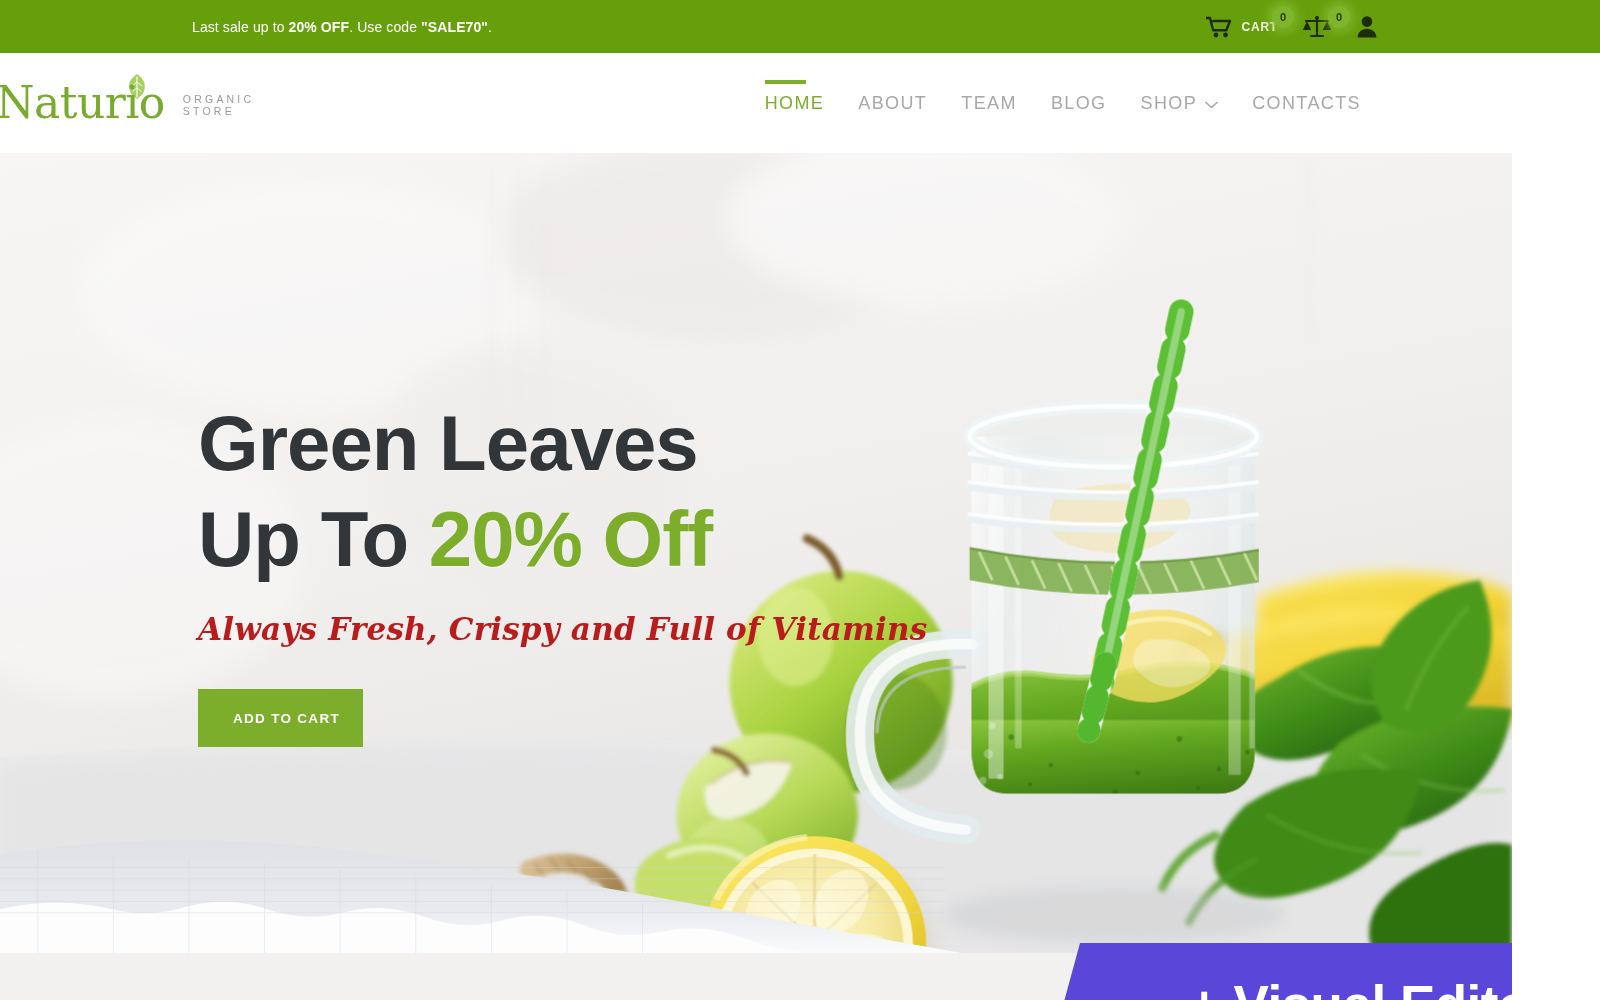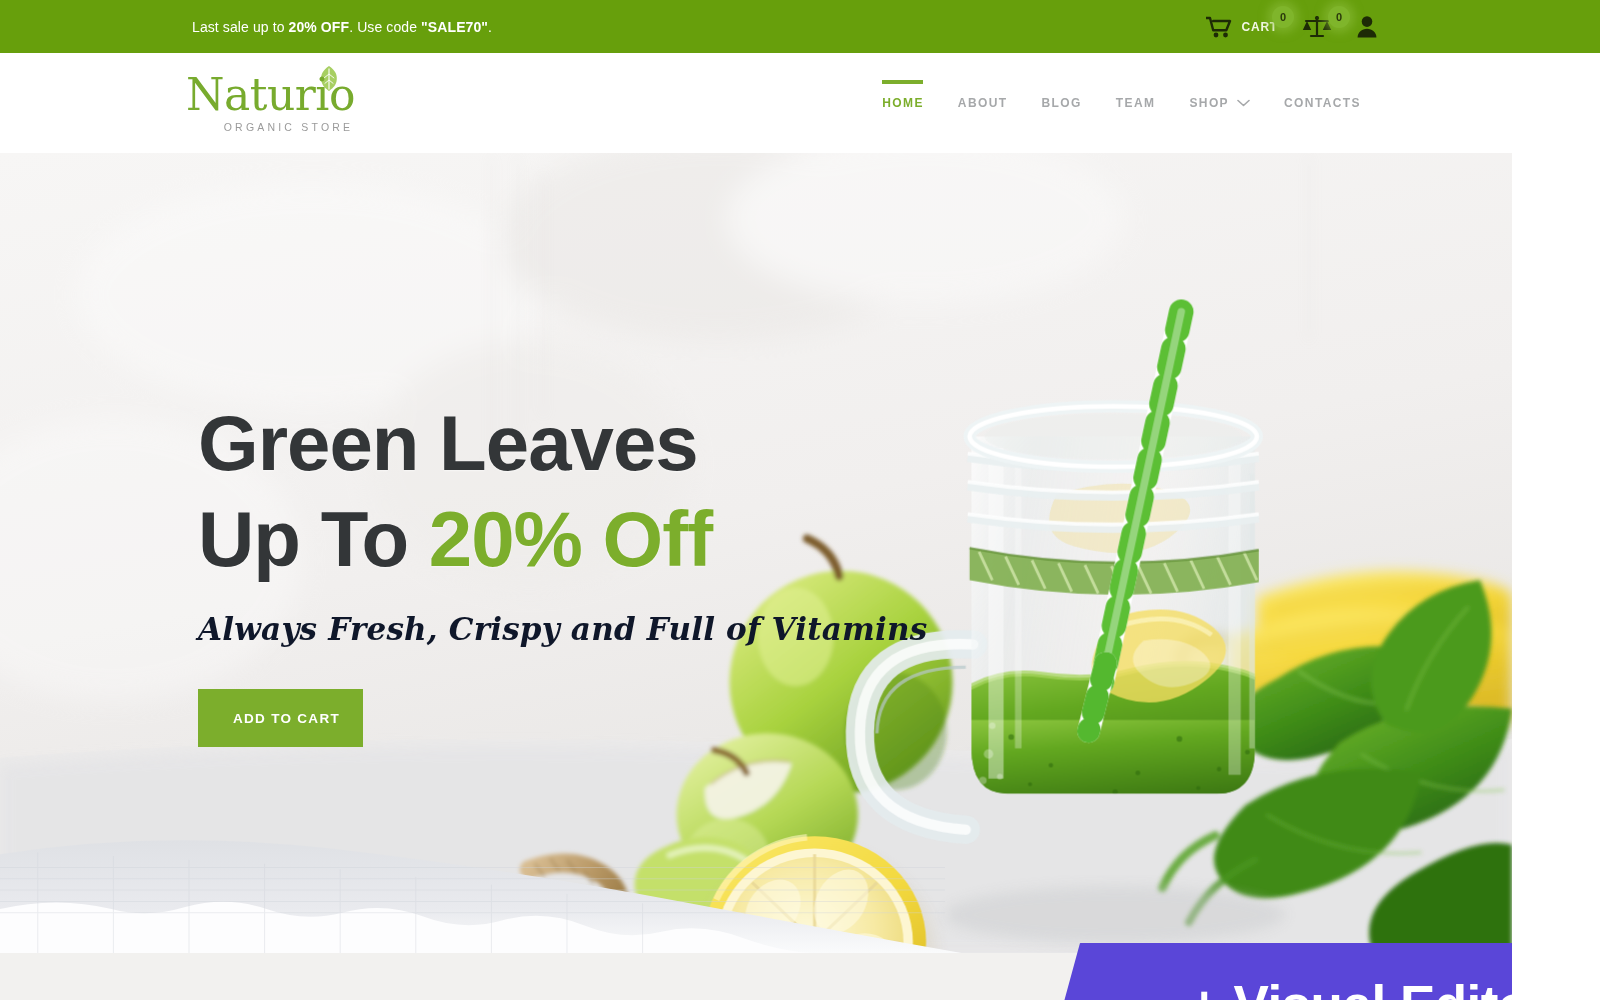--- a/index.html
+++ b/index.html
@@ -51,22 +51,22 @@
   .tool.cart .badge{ right:-4px; }
   .tool.compare .badge{ right:-6px; }
   .tool.account{ padding-right:0; }
 
   
   .header{
     position:absolute; top:53px; left:0; width:1600px; height:100px;
     background:#ffffff; display:flex; align-items:center;
   }
   .logo{
-    margin-left:192px; position:relative;
-    display:flex; flex-direction:column; align-items:center;
+    position:relative;
+    display:flex; align-items:center;
     cursor:pointer; width:165px;
   }
   .logo-word{
     font-family:"DejaVu Serif", serif;
     font-size:44px; color:#78ab2e; line-height:1;
     letter-spacing:-0.5px; font-weight:400;
     position:relative; left:-4px;
   }
   .logo-leaf{
     position:absolute; right:16px; top:-8px;
@@ -78,21 +78,21 @@
     position:relative; left:14px;
   }
 
   .nav{
     position:absolute; right:222px; top:0; height:100px;
     display:flex; align-items:center;
   }
   .nav-item{
     position:relative;
     padding:0 17px;
-    font-size:12px; font-weight:700;
+    font-size:18px; font-weight:400;
     letter-spacing:1.4px; color:#a6a8aa;
     cursor:pointer; white-space:nowrap;
     display:flex; align-items:center; gap:8px;
     height:100px;
   }
   .nav-item.active{ color:#7cae2c; }
   .nav-item.active::before{
     content:""; position:absolute;
     left:17px; top:27px; width:41px; height:4px;
     background:#7cae2c;
@@ -114,21 +114,21 @@
     font-size:78px; line-height:96px; font-weight:700;
     color:#333638; letter-spacing:-1px;
     text-shadow:0 1px 2px rgba(255,255,255,.55);
     white-space:nowrap;
   }
   .hero-title .hl{ color:#7cae2c; }
   .hero-sub{
     margin-top:24px;
     font-family:"DejaVu Serif", serif;
     font-style:italic; font-weight:700;
-    font-size:31px; color:#0f172a;
+    font-size:31px; color:#b91c1c;
     letter-spacing:.2px; white-space:nowrap;
   }
   .hero-btn{
     margin-top:42px;
     width:165px; height:58px;
     background:#7cae2c; border:0;
     color:#ffffff; font-size:13.5px; font-weight:700;
     letter-spacing:1.3px;
     display:flex; align-items:center; justify-content:center;
     cursor:pointer;
@@ -222,25 +222,25 @@
 
       <div class="nav-item active">
         <span>HOME</span>
       </div>
 
       <div class="nav-item">
         <span>ABOUT</span>
       </div>
 
       <div class="nav-item">
+        <span>TEAM</span>
+      </div>
+
+      <div class="nav-item">
         <span>BLOG</span>
-      </div>
-
-      <div class="nav-item">
-        <span>TEAM</span>
       </div>
 
       <div class="nav-item">
         <span>SHOP</span>
         <span class="nav-caret">
           <svg width="13" height="8" viewBox="0 0 13 8" fill="none">
             <path d="M1 1.5 6.5 6.5 12 1.5" stroke="#a6a8aa" stroke-width="1.6" stroke-linecap="round" stroke-linejoin="round"></path>
           </svg>
         </span>
       </div>

